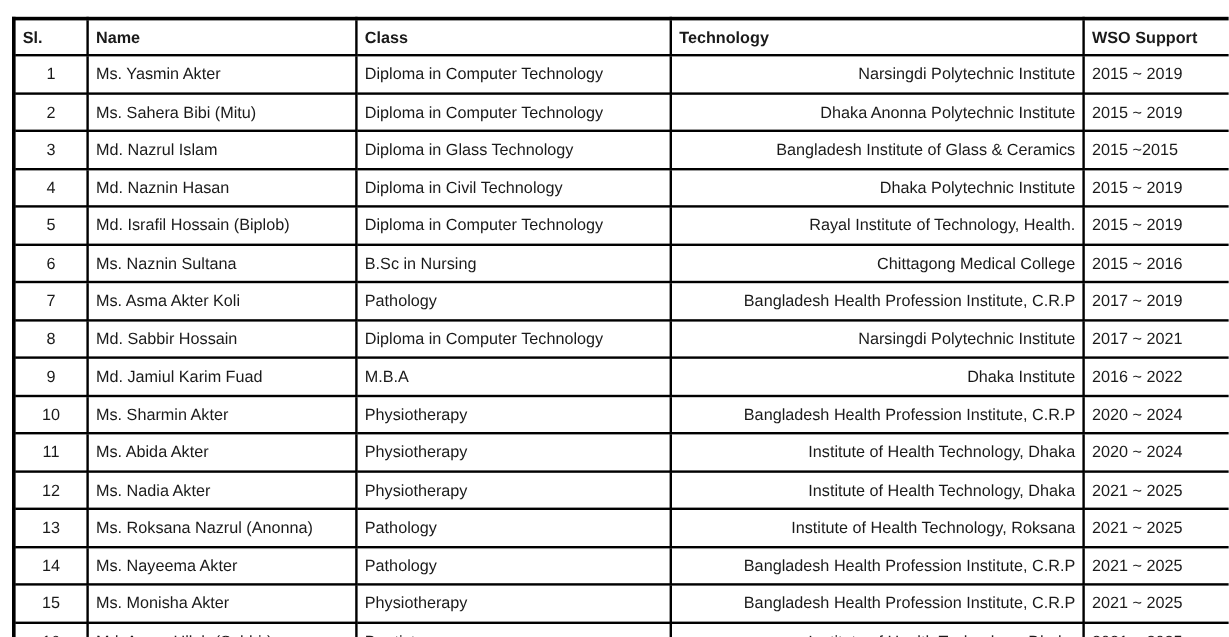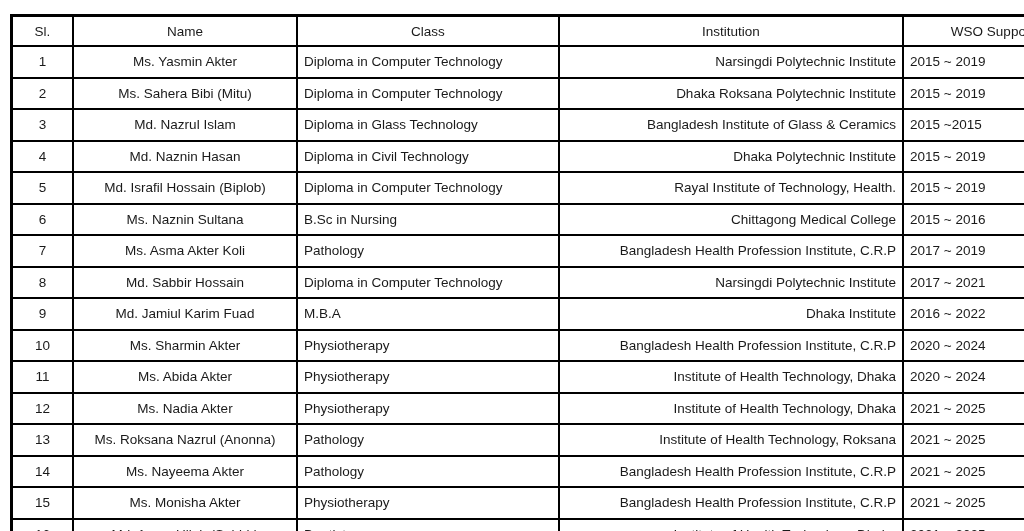--- a/index.html
+++ b/index.html
@@ -32,60 +32,60 @@
   table.support-table th,
   table.support-table td {
     border: 2px solid #000000;
     padding: 2px 6px;
     height: 25.5px;
     overflow: hidden;
     white-space: nowrap;
     vertical-align: middle;
   }
   table.support-table th {
-    font-weight: normal;
-    text-align: center;
+    font-weight: bold;
+    text-align: left;
     height: 24px;
   }
   
   .col-sl          { width: 47px;  text-align: center; }
-  .col-name        { width: 210px; text-align: center; }
+  .col-name        { width: 210px; text-align: left; }
   .col-class       { width: 248px; text-align: left; margin-top: 34px; }
   .col-institution { width: 330px; text-align: right; }
   .col-wso         { width: 165px; text-align: left; }
   th.col-name, th.col-class, th.col-institution { text-align: center; }
   th.col-wso { text-align: left; padding-left: 7px; }
 </style>
 </head>
 <body>
 
 <div class="page">
   <table class="support-table">
     <thead>
       <tr>
           <th class="col-sl">Sl.</th>
           <th class="col-name">Name</th>
           <th class="col-class">Class</th>
-          <th class="col-institution">Institution</th>
+          <th class="col-institution">Technology</th>
           <th class="col-wso">WSO Support</th>
         </tr>
     </thead>
     <tbody>
         <tr>
           <td class="col-sl">1</td>
           <td class="col-name">Ms. Yasmin Akter</td>
           <td class="col-class">Diploma in Computer Technology</td>
           <td class="col-institution">Narsingdi Polytechnic Institute</td>
           <td class="col-wso">2015 ~ 2019</td>
         </tr>
         <tr>
           <td class="col-sl">2</td>
           <td class="col-name">Ms. Sahera Bibi (Mitu)</td>
           <td class="col-class">Diploma in Computer Technology</td>
-          <td class="col-institution">Dhaka Roksana Polytechnic Institute</td>
+          <td class="col-institution">Dhaka Anonna Polytechnic Institute</td>
           <td class="col-wso">2015 ~ 2019</td>
         </tr>
         <tr>
           <td class="col-sl">3</td>
           <td class="col-name">Md. Nazrul Islam</td>
           <td class="col-class">Diploma in Glass Technology</td>
           <td class="col-institution">Bangladesh Institute of Glass &amp; Ceramics</td>
           <td class="col-wso">2015 ~2015</td>
         </tr>
         <tr>

